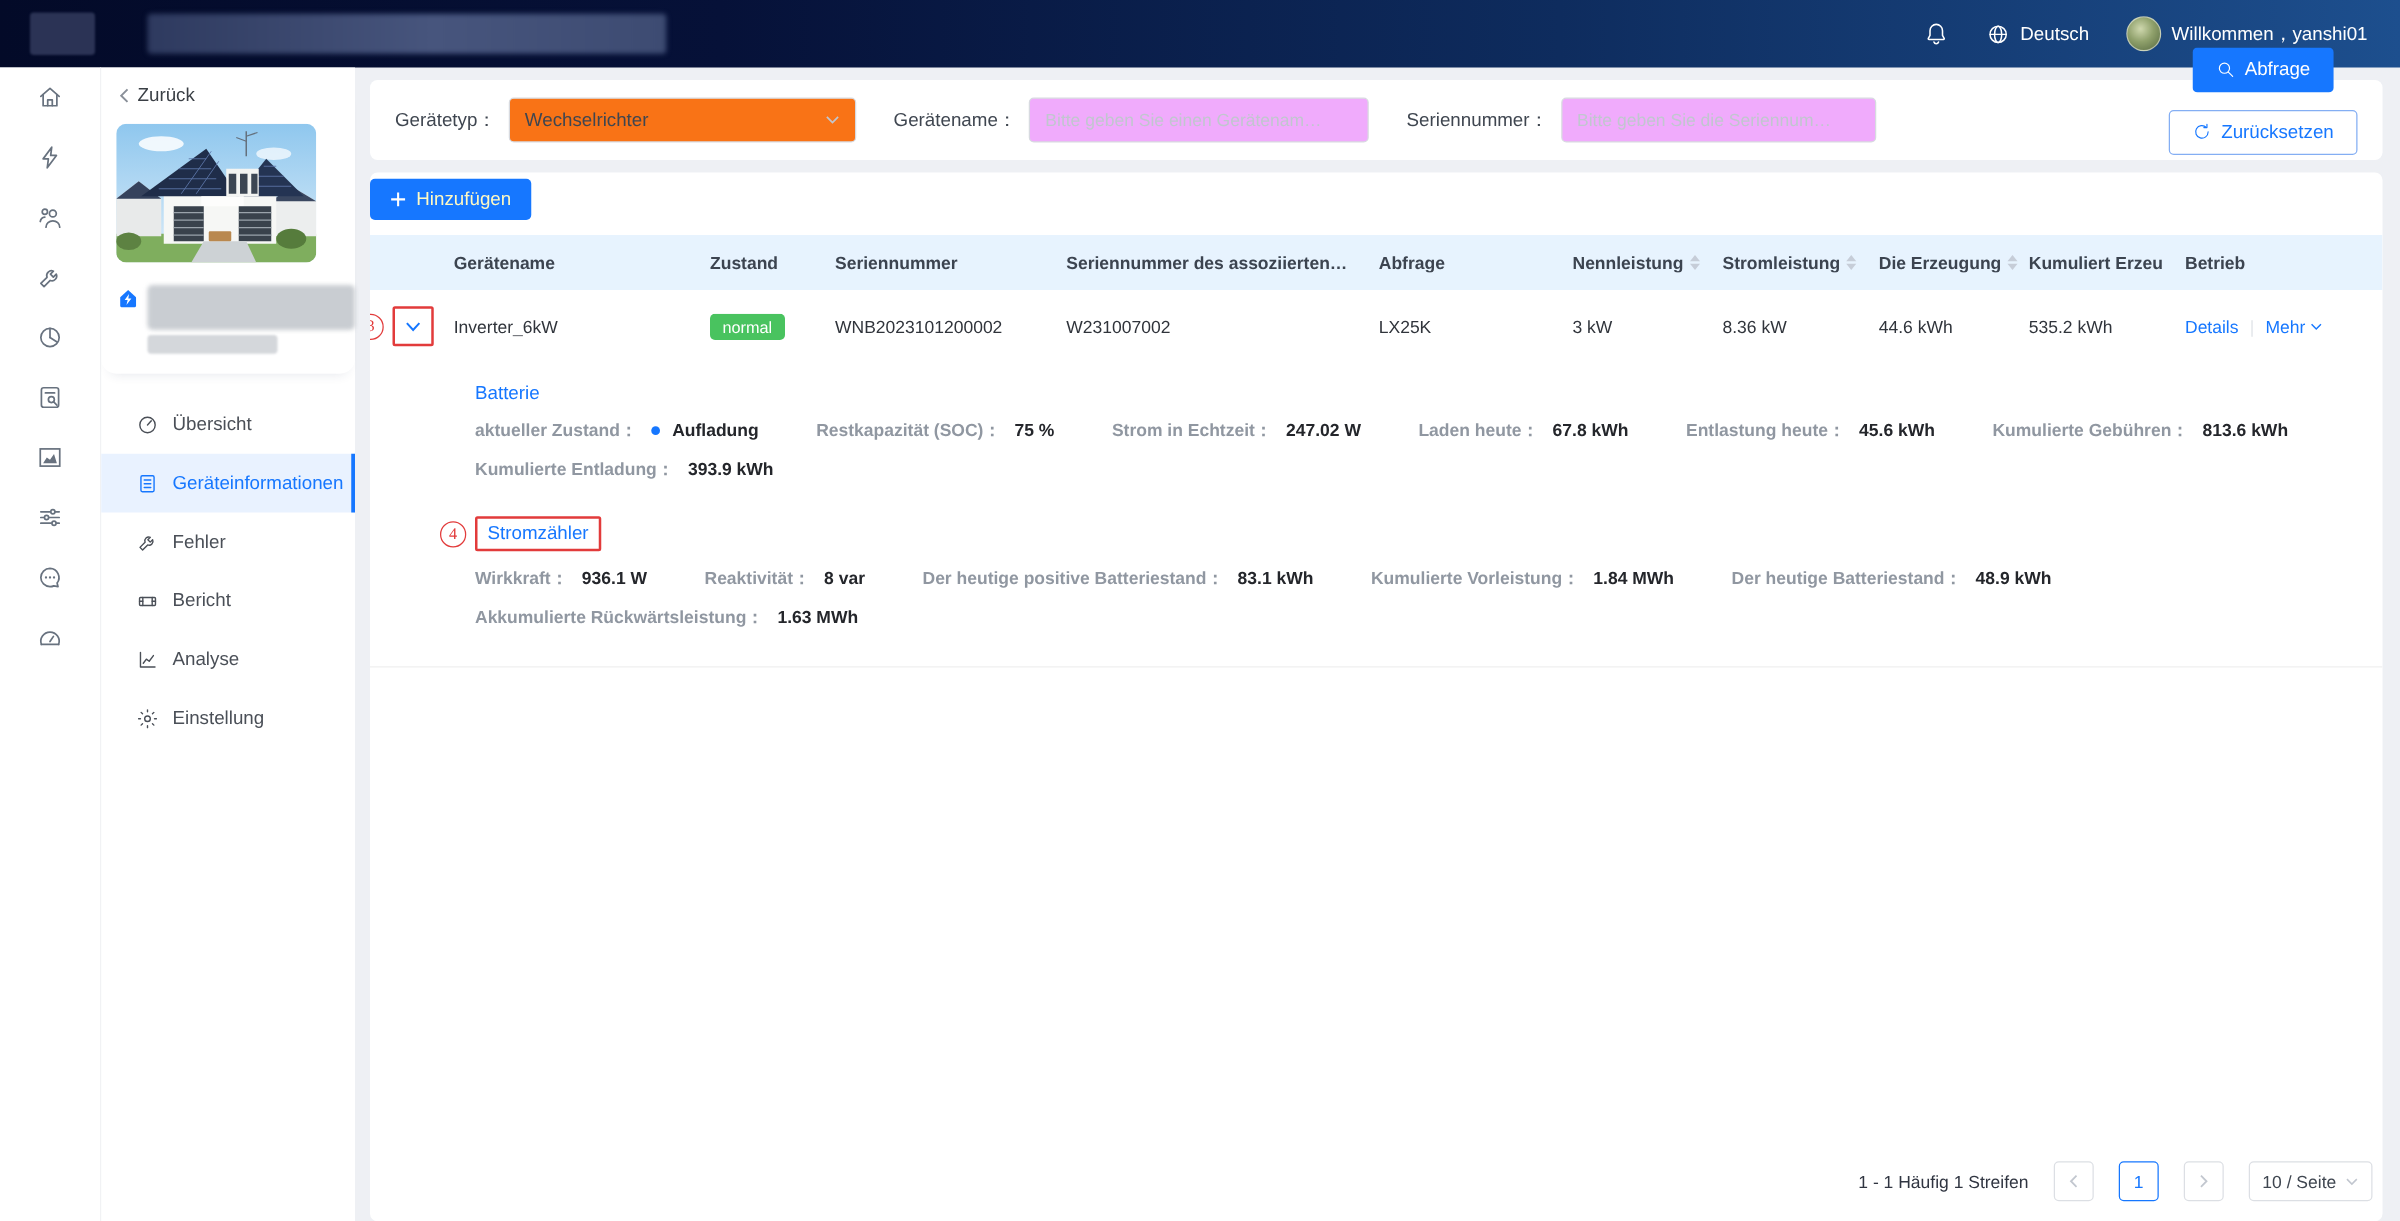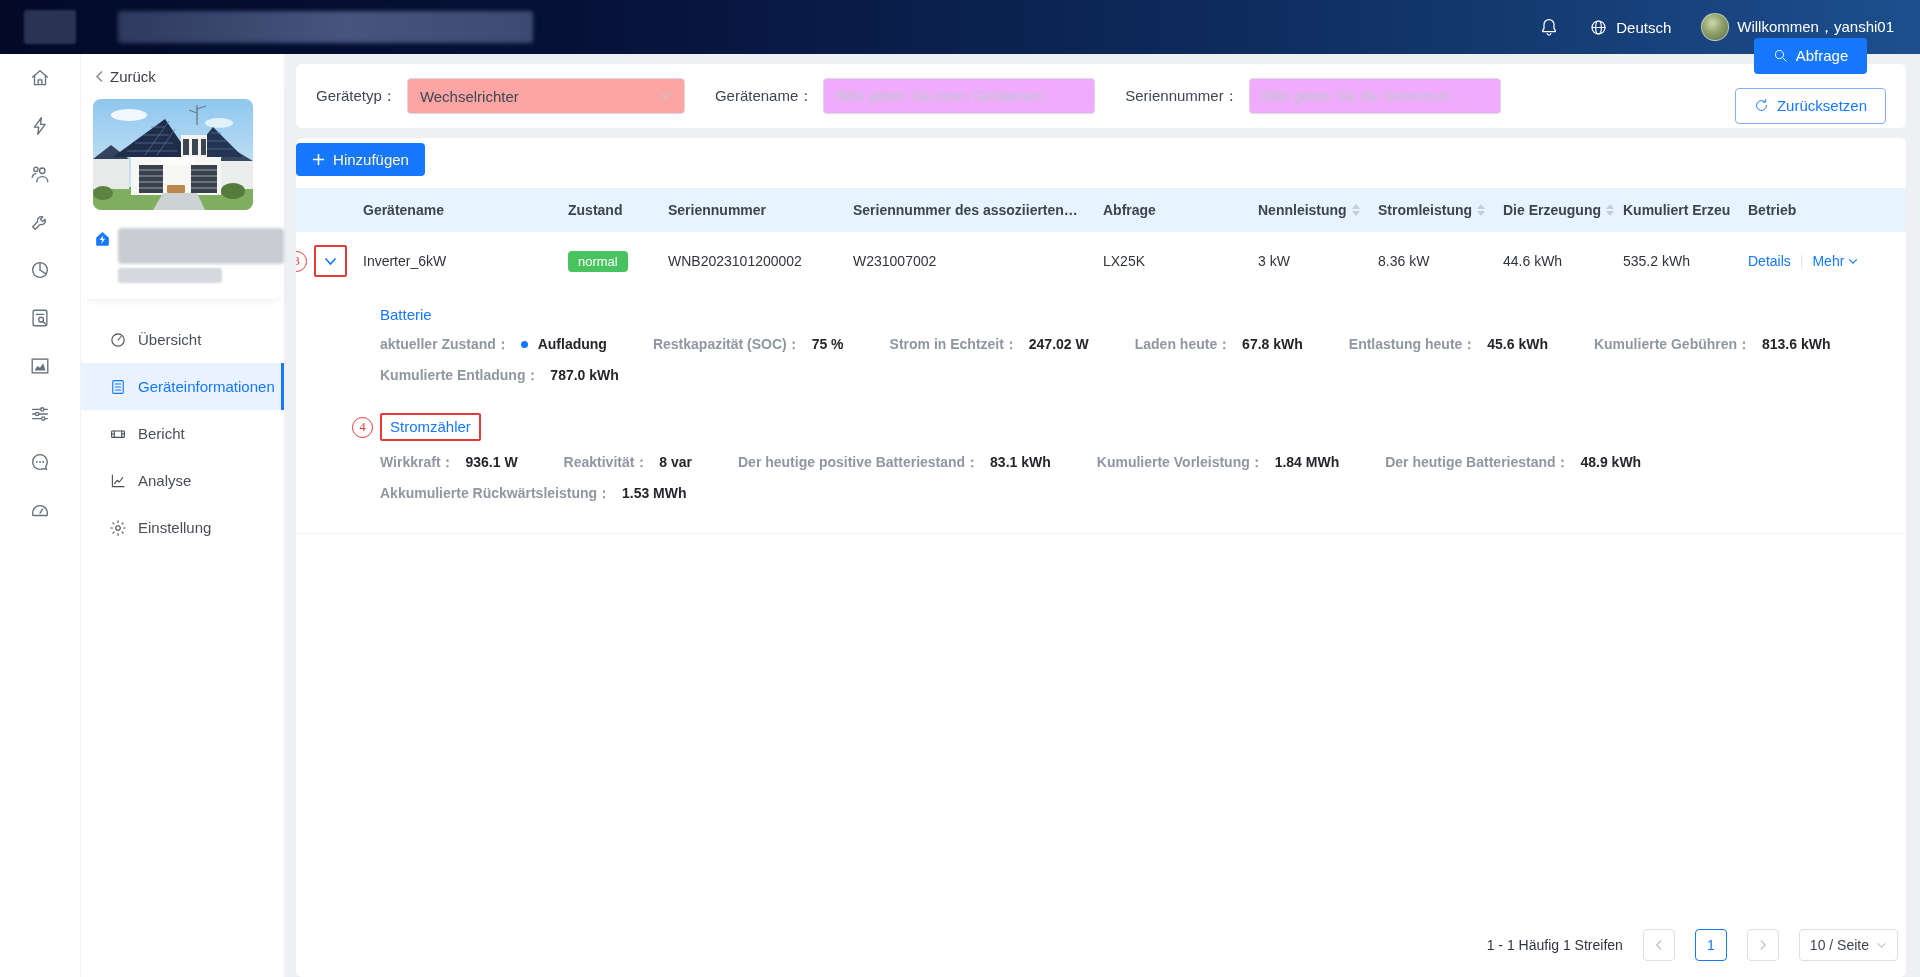--- a/index.html
+++ b/index.html
@@ -42,21 +42,21 @@
   .menu-item.active { background:#e9f2ff; color:#1677ff; border-right:3px solid #1677ff; }
 
   
   .main { flex:1; min-width:0; padding:10px 14px 0 12px; display:flex; flex-direction:column; }
 
   .filter-card { background:#fff; border-radius:6px; height:64px; flex:0 0 64px; display:flex; align-items:center;
                  padding:0 20px; gap:10px; font-size:15px; color:#3f4650; }
   .f-group { display:flex; align-items:center; gap:10px; }
   .f-group + .f-group { margin-left:20px; }
   .sel { width:278px; height:36px; border:1px solid #d7dae0; border-radius:4px; display:flex; align-items:center;
-         justify-content:space-between; padding:0 12px; background:#fca5a5; cursor:pointer; }
+         justify-content:space-between; padding:0 12px; background:#f97316; cursor:pointer; }
   .sel .chev { color:#c1c6cf; }
   .txt-input { height:36px; border:1px solid #d7dae0; border-radius:4px; padding:0 12px; font-size:14px;
                font-family:Liberation Sans, sans-serif; color:#3f4650; outline:none; background:#f0abfc; }
   .txt-input::placeholder { color:#c1c6cf; }
   .w272 { width:272px; } .w252 { width:252px; }
   .right-group { margin-left:auto; display:flex; align-items:center; gap:14px;flex-direction:column; }
   .btn { height:36px; border-radius:4px; display:flex; align-items:center; gap:8px; padding:0 18px; font-size:15px;
          cursor:pointer; border:1px solid transparent; background:#1677ff; color:#fff; }
   .btn.outline { background:#fff; color:#1677ff; border-color:#84aef3; }
   .start-link { display:flex; align-items:center; gap:5px; color:#1677ff; cursor:pointer; }
@@ -282,20 +282,26 @@
         </div>
         <div class="menu-item active">
           <svg class="mi-icon icon-stroke" viewBox="0 0 24 24">
               <rect x="5" y="3.5" width="14" height="17" rx="1.5"></rect>
               <path d="M8.5 8h7M8.5 12h7M8.5 16h7"></path>
             </svg>
           <span>Geräteinformationen</span>
         </div>
         <div class="menu-item">
           <svg class="mi-icon icon-stroke" viewBox="0 0 24 24">
+              <path d="M15 6.5a4.2 4.2 0 0 0-5.6 5.3L4 17.2 6.8 20l5.4-5.4A4.2 4.2 0 0 0 17.5 9l-2.6 2.6-2.5-2.5z"></path>
+            </svg>
+          <span>Fehler</span>
+        </div>
+        <div class="menu-item">
+          <svg class="mi-icon icon-stroke" viewBox="0 0 24 24">
               <rect x="3.5" y="8" width="17" height="8.5" rx="1"></rect>
               <path d="M7 8v8.5M17 8v8.5"></path>
               <path d="M3.5 12h3.5M17 12h3.5"></path>
             </svg>
           <span>Bericht</span>
         </div>
         <div class="menu-item">
           <svg class="mi-icon icon-stroke" viewBox="0 0 24 24">
               <path d="M4.5 4v15.5H20"></path>
               <path d="M7.5 15.5l3.3-4.4 3 2.2 4.5-6"></path>
@@ -455,21 +461,21 @@
               <span class="stat-value">45.6 kWh</span>
             </span>
             <span class="stat">
               <span class="stat-label">Kumulierte Gebühren：</span>
               <span class="stat-value">813.6 kWh</span>
             </span>
           </div>
           <div class="stats-row">
             <span class="stat">
               <span class="stat-label">Kumulierte Entladung：</span>
-              <span class="stat-value">787.0 kWh</span>
+              <span class="stat-value">393.9 kWh</span>
             </span>
           </div>
 
           <div class="meter-head">
             <span class="annot-circle inline">4</span>
             <span class="red-box-inline">
               <span class="section-title">Stromzähler</span>
             </span>
           </div>
           <div class="stats-row">
@@ -490,21 +496,21 @@
               <span class="stat-value">1.84 MWh</span>
             </span>
             <span class="stat">
               <span class="stat-label">Der heutige Batteriestand：</span>
               <span class="stat-value">48.9 kWh</span>
             </span>
           </div>
           <div class="stats-row">
             <span class="stat">
               <span class="stat-label">Akkumulierte Rückwärtsleistung：</span>
-              <span class="stat-value">1.53 MWh</span>
+              <span class="stat-value">1.63 MWh</span>
             </span>
           </div>
         </div>
 
         <div class="pagination">
           <span>1 - 1 Häufig 1 Streifen</span>
           <span class="pg-btn">
             <svg class="chev" width="8" height="12" viewBox="0 0 9 13">
                 <polyline points="7,1.5 2,6.5 7,11.5" fill="none" stroke="currentColor" stroke-width="1.6"></polyline>
               </svg>

